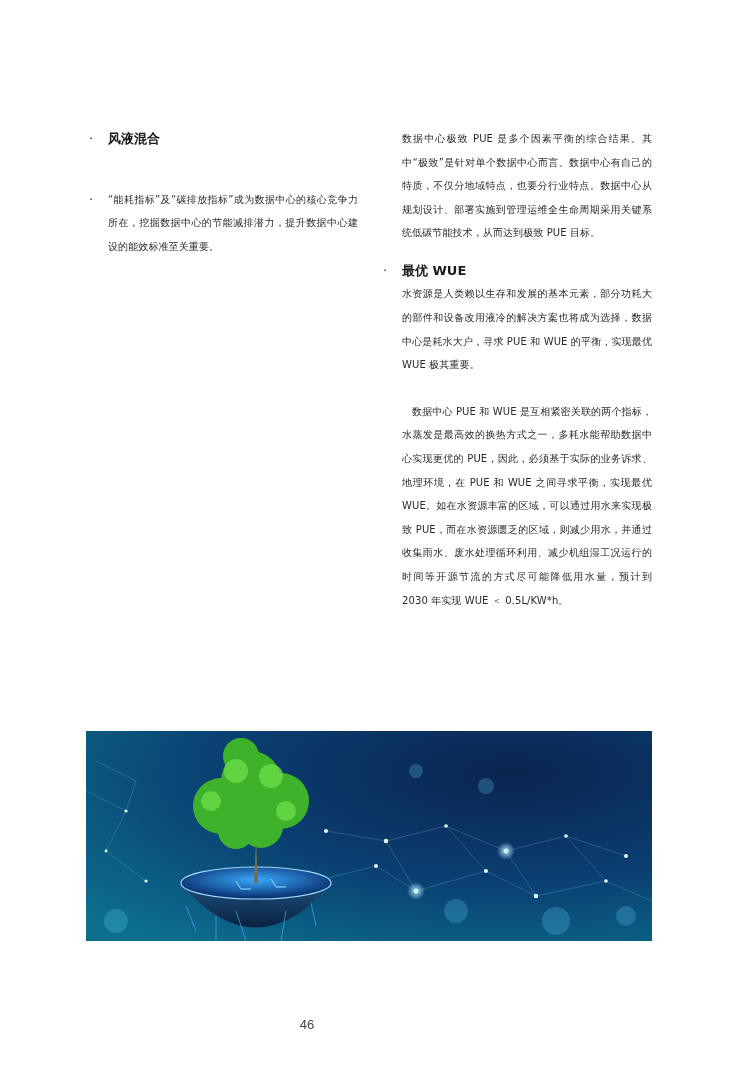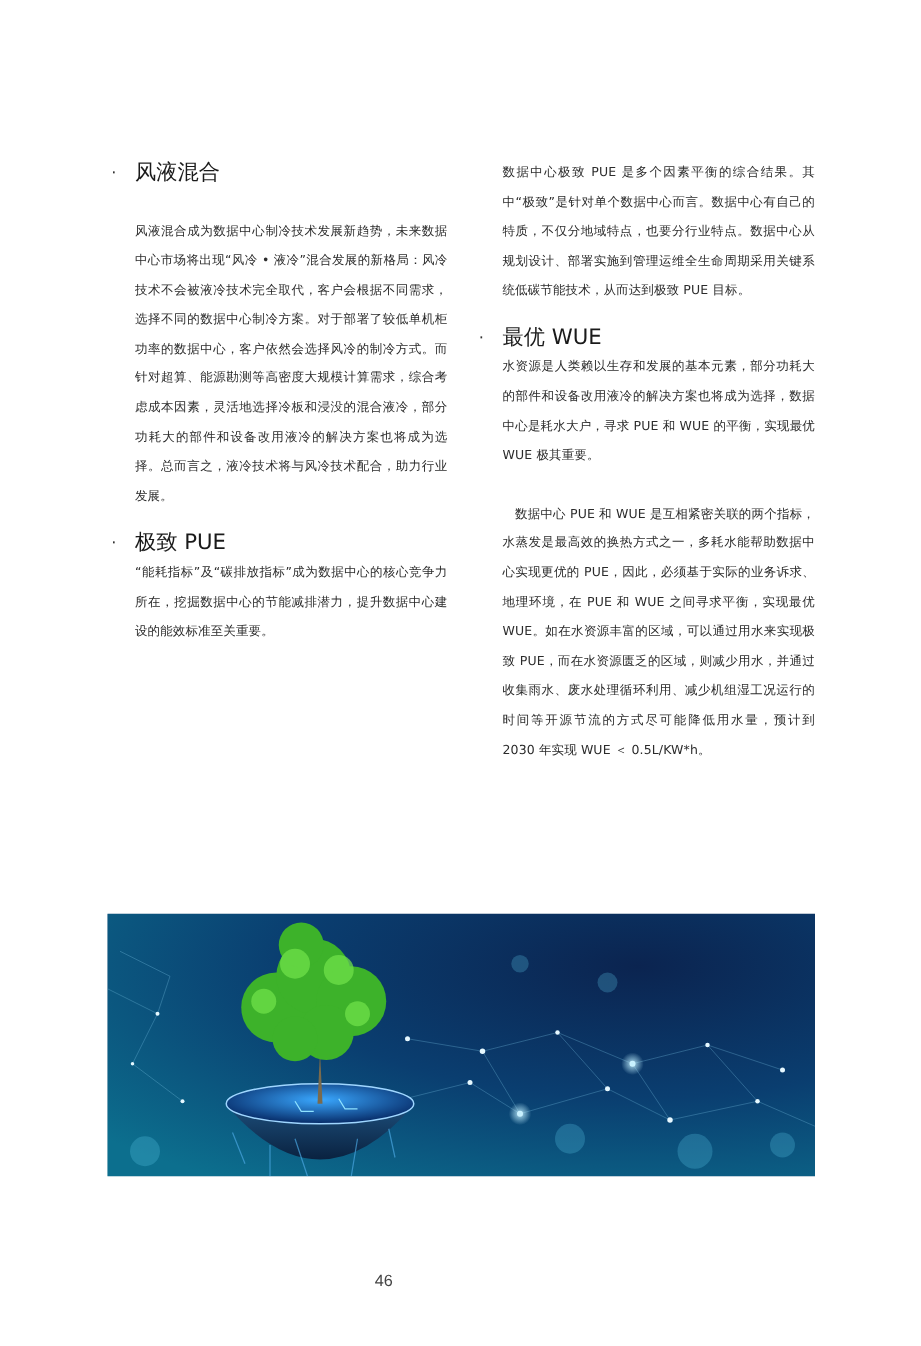--- a/index.html
+++ b/index.html
@@ -3,45 +3,43 @@
 <meta charset="utf-8">
 <style>
   html, body { margin: 0; padding: 0; background: #ffffff; }
   body { width: 737px; height: 1077px; position: relative; overflow: hidden;
          font-family: "DejaVu Sans", "Liberation Sans", sans-serif; color: #2b2b2b; }
   .col { position: absolute; top: 127px; width: 250px; }
   .col-left { left: 108px; }
   .col-right { left: 402px; }
   .section { position: relative; }
   .bullet { position: absolute; left: -19px; top: 0; font-size: 13px; line-height: 23.5px; color: #333; }
-  .heading { font-weight: normal; font-size: 17px; line-height: 23.5px; color: #1a1a1a; margin: 0; }
+  .heading { font-weight: bold; font-size: 13px; line-height: 23.5px; color: #1a1a1a; margin: 0; }
   .para { font-size: 10px; line-height: 23.6px; margin: 0; text-align: justify; letter-spacing: 0.1px; }
   .gap { height: 23px; }
   .gap-sm { height: 14px; }
   .indent { text-indent: 1em; }
   .hero { position: absolute; left: 86px; top: 731px; width: 566px; height: 210px; overflow: hidden;
           background: radial-gradient(ellipse at 80% 15%, #0c2a55 0%, #0a3566 40%, #0b5078 75%, #0a6b88 100%); }
   .hero svg { display: block; }
   .page-num { position: absolute; left: 0; width: 614px; top: 1017px; text-align: center;
               font-size: 13px; color: #444; font-family: "Liberation Sans", sans-serif; }
 </style>
 </head>
 <body>
 
 <div class="col col-left">
   <div class="section">
     <span class="bullet">·</span>
     <h3 class="heading">风液混合</h3>
     <div class="gap"></div>
-    <p class="para">风液混合成为数据中心制冷技术发展新趋势，未来数据中心市场将出现“风冷 • 液冷”混合发展的新格局：风冷技术不会被液冷技术完全取代，客户会根据不同需求，选择不同的数据中心制冷方案。对于部署了较低单机柜功率的数据中心，客户依然会选择风冷的制冷方式。而针对超算、能源勘测等高密度大规模计算需求，综合考虑成本因素，灵活地选择冷板和浸没的混合液冷，部分功耗大的部件和设备改用液冷的解决方案也将成为选择。总而言之，液冷技术将与风冷技术配合，助力行业发展。</p>
   </div>
   <div class="gap-sm"></div>
   <div class="section">
     <span class="bullet">·</span>
-    <h3 class="heading">极致 PUE</h3>
     <p class="para">“能耗指标”及“碳排放指标”成为数据中心的核心竞争力所在，挖掘数据中心的节能减排潜力，提升数据中心建设的能效标准至关重要。</p>
   </div>
 </div>
 
 <div class="col col-right">
   <p class="para">数据中心极致 PUE 是多个因素平衡的综合结果。其中“极致”是针对单个数据中心而言。数据中心有自己的特质，不仅分地域特点，也要分行业特点。数据中心从规划设计、部署实施到管理运维全生命周期采用关键系统低碳节能技术，从而达到极致 PUE 目标。</p>
   <div class="gap-sm"></div>
   <div class="section">
     <span class="bullet">·</span>
     <h3 class="heading">最优 WUE</h3>

